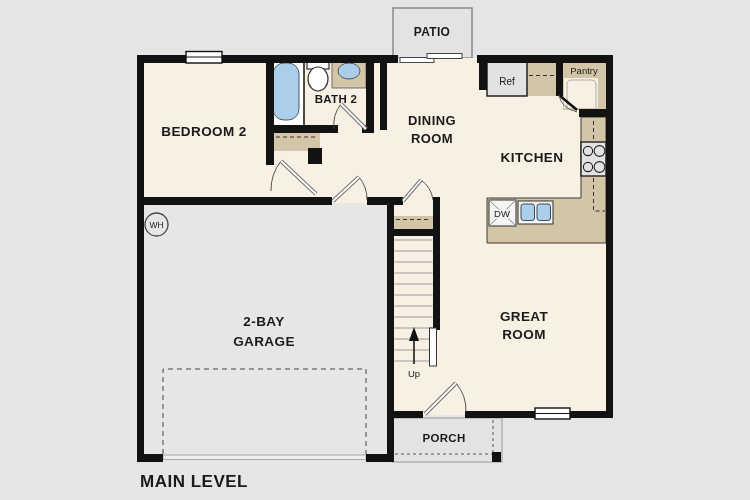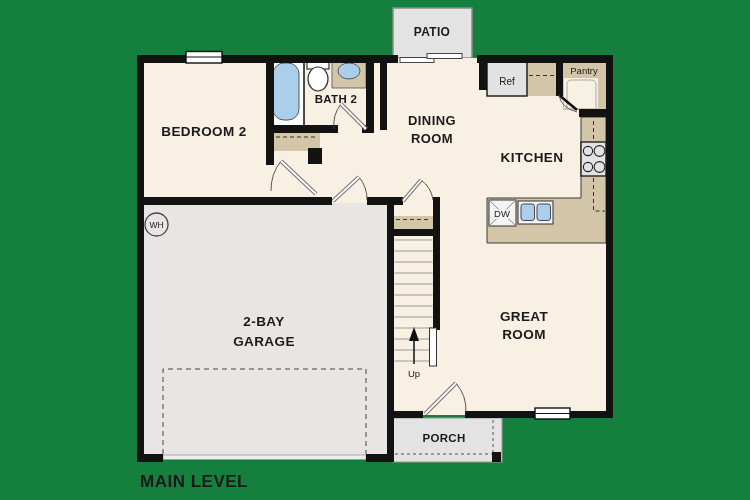--- a/index.html
+++ b/index.html
@@ -1,16 +1,16 @@
 <!DOCTYPE html>
 <html><head>
 <meta charset="utf-8">
 <style>
   html,body{margin:0;padding:0;background:#fff;}
-  #stage{position:relative;width:750px;height:500px;background:#15803d;overflow:hidden;
+  #stage{position:relative;width:750px;height:500px;background:#e5e5e5;overflow:hidden;
          font-family:"Liberation Sans",sans-serif;}
   svg{display:block;}
   text{fill:#1a1a1a;}
   .room-label{font-weight:bold;font-size:13.5px;letter-spacing:.4px;}
   .room-label-sm{font-weight:bold;font-size:11.5px;letter-spacing:.3px;}
   .fixture-label{font-size:9.5px;}
   .level-label{font-weight:bold;font-size:17px;letter-spacing:.5px;}
 </style>
 </head>
 <body>

